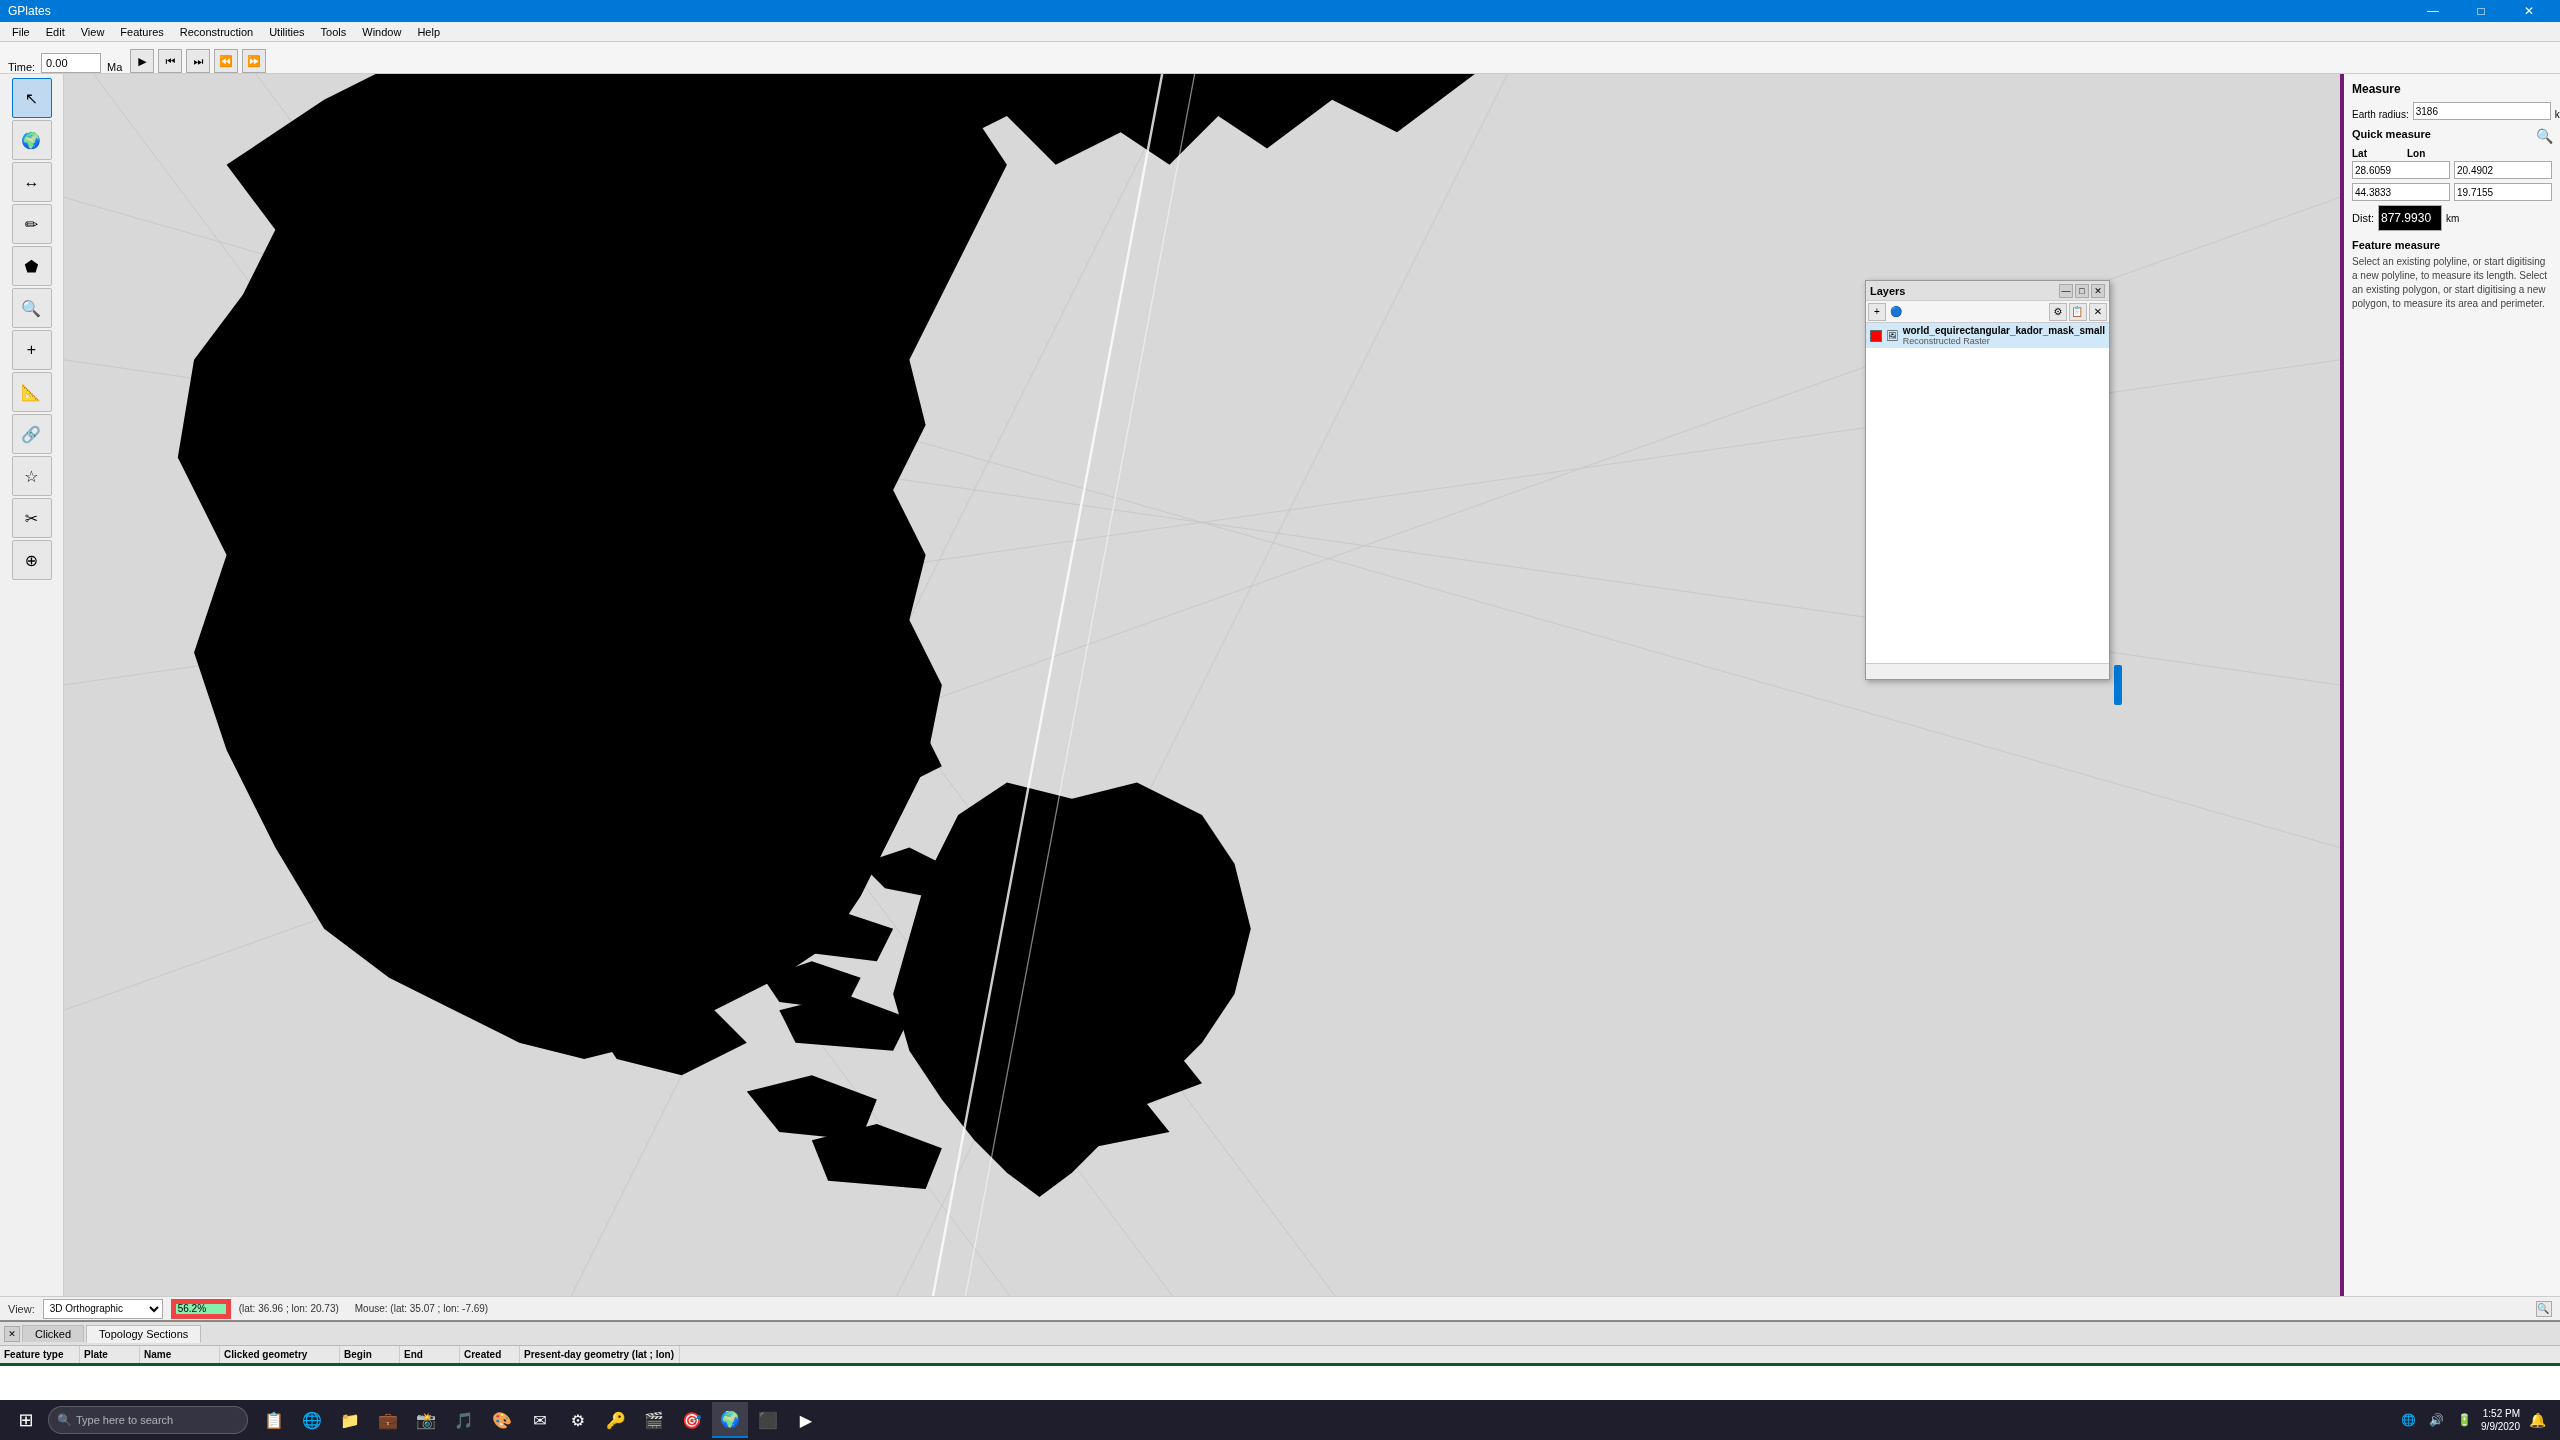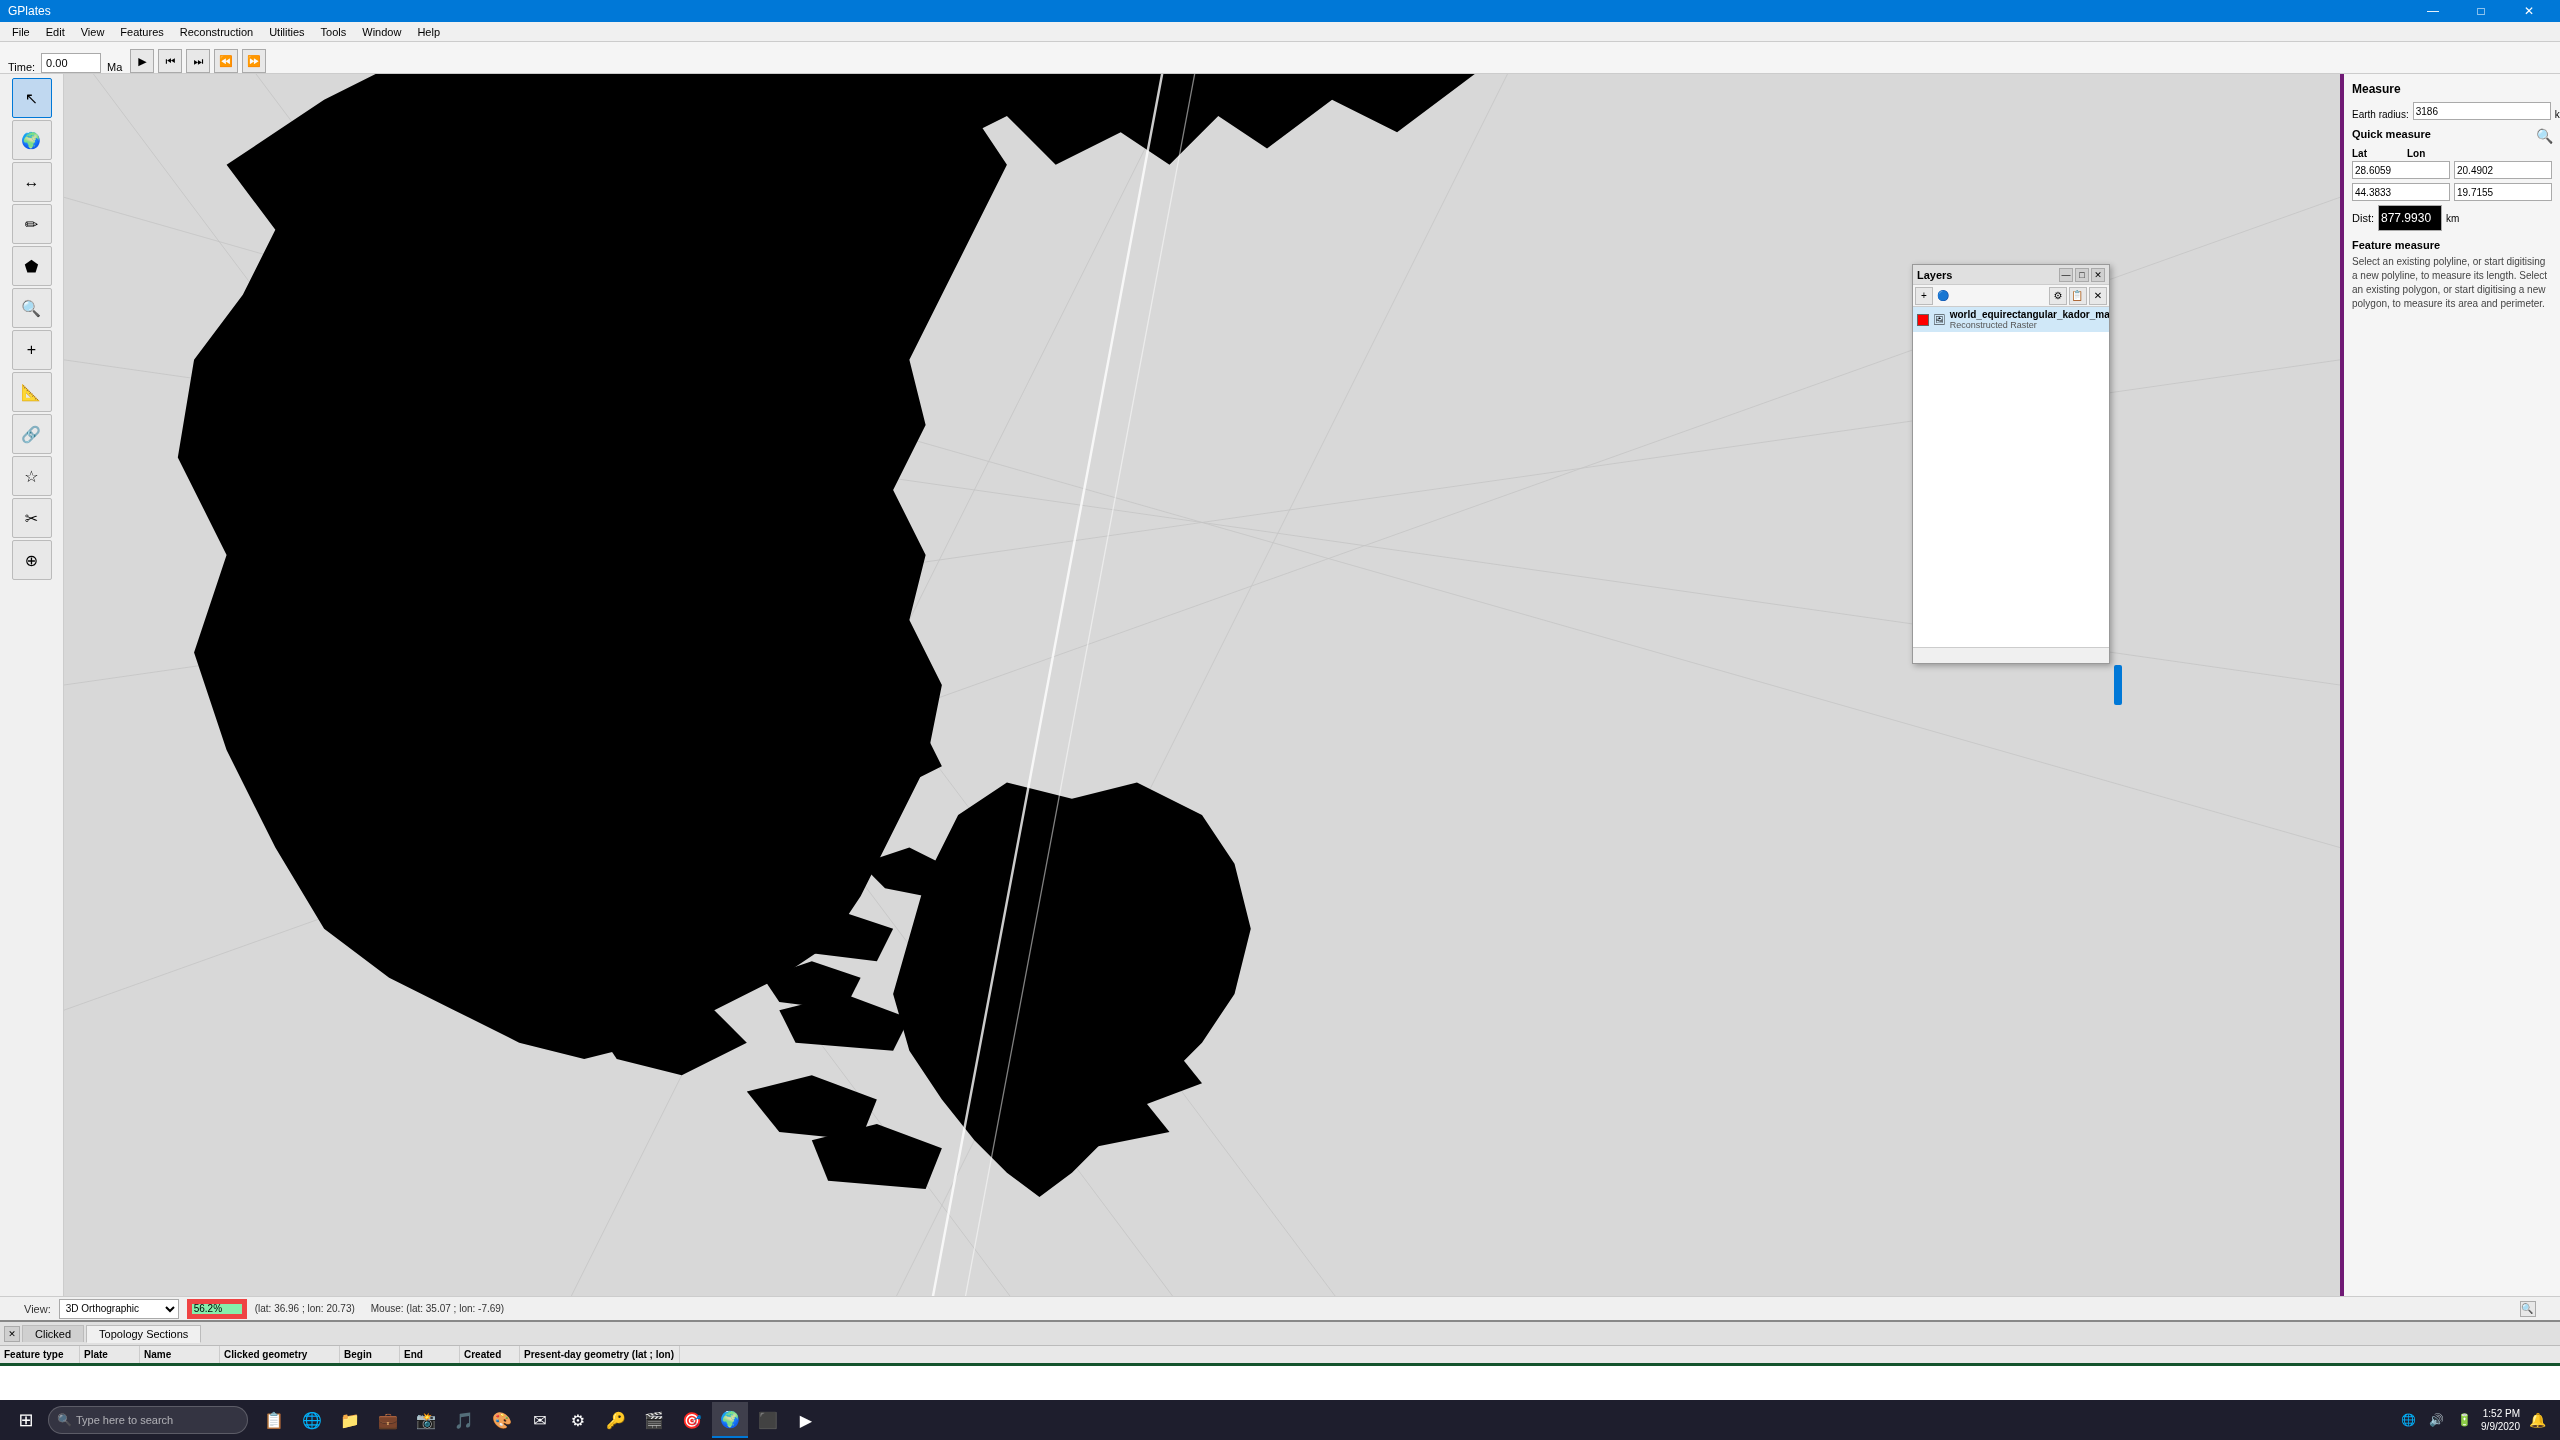--- a/index.html
+++ b/index.html
@@ -141,23 +141,23 @@
     .quick-measure-search {
       width: 16px; height: 16px;
       float: right;
       cursor: pointer;
       font-size: 14px;
     }
 
     
     #layers-window {
       position: absolute;
-      top: 190px;
+      top: 206px;
       right: 230px;
-      width: 198px;
+      width: 245px;
       background: #a21caf;
       border: 1px solid #999;
       box-shadow: 2px 2px 6px rgba(0,0,0,0.3);
       z-index: 100;
     }
     #layers-titlebar {
       height: 20px;
       background: #e0e0e0;
       border-bottom: 1px solid #ccc;
       display: flex;
@@ -229,21 +229,21 @@
       height: 100%;
     }
 
     
     #status-bar {
       height: 24px;
       background: #f0f0f0;
       border-top: 1px solid #ccc;
       display: flex;
       align-items: center;
-      padding: 0 24px;
+      padding: 0 8px;
       gap: 8px;
       font-size: 11px;
     }
     .status-label { color: #333; }
     .status-select {
       height: 20px;
       border: 1px solid #aaa;
       background: white;
       font-size: 10px;
       padding: 0 2px;

